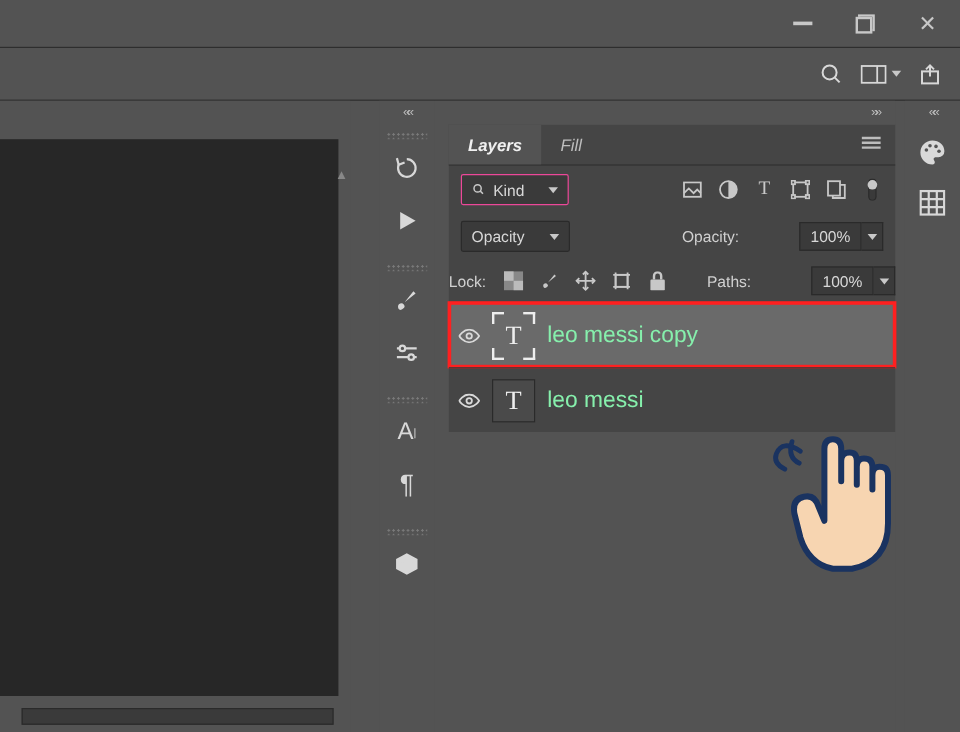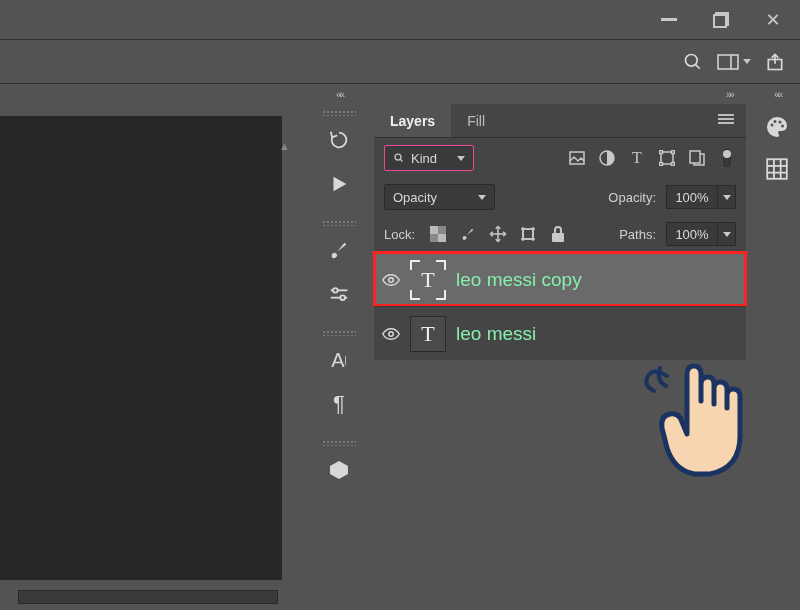--- a/index.html
+++ b/index.html
@@ -30,34 +30,34 @@
   .toolbox .collapse-chev { text-align:center; color:#bcbcbc; font-size:11px; padding:4px 0 6px; letter-spacing:-3px; }
   .toolbox .dotted-grip { height:6px; margin:4px 6px 2px; background-image: radial-gradient(circle, #7a7a7a 1px, transparent 1px); background-size: 4px 4px; }
   .tool-slot { height:44px; display:flex; align-items:center; justify-content:center; }
   .tool-slot svg { width:22px; height:22px; fill:#d8d8d8; }
 
   
   .panel { position:absolute; left:362px; top:84px; width:384px; bottom:0; background:#535353; }
   .panel .collapse-chev-right { text-align:right; color:#bcbcbc; font-size:11px; padding:4px 14px 4px; letter-spacing:-3px; }
   .panel-box { margin:0 0 0 12px; background:#454545; }
   .tab-row { display:flex; align-items:center; height:34px; border-bottom:1px solid #303030; }
-  .tab { padding:0 16px; height:100%; display:flex; align-items:center; color:#bdbdbd; font-size:14px; cursor:pointer; }
+  .tab { padding:0 16px; height:100%; display:flex; align-items:center; color:#bdbdbd; font-size:14px; cursor:pointer;font-style:italic; }
   .tab.active { background:#535353; color:#f0f0f0; font-weight:600; }
   .tab-menu { margin-left:auto; margin-right:12px; color:#bdbdbd; }
   .filter-row { display:flex; align-items:center; height:40px; padding:0 10px; gap:6px; }
   .kind-dd { display:flex; align-items:center; gap:6px; height:26px; padding:0 8px; background:#3a3a3a; border:1px solid #ec4899; border-radius:2px; min-width:90px; }
   .kind-dd .mag { width:12px; }
   .filter-icons { display:flex; align-items:center; gap:12px; margin-left:auto; }
   .filter-icons .fi { width:18px; height:18px; display:flex; align-items:center; justify-content:center; }
   .row2 { display:flex; align-items:center; height:38px; padding:0 10px; gap:10px; }
   .blend-dd { display:flex; align-items:center; justify-content:space-between; height:26px; padding:0 8px; background:#3a3a3a; border:1px solid #2a2a2a; border-radius:2px; flex:1; max-width:150px; }
   .num-field { display:flex; align-items:center; gap:0; }
-  .num-field .val { height:24px; width:52px; background:#3a3a3a; border:1px solid #2a2a2a; display:flex; align-items:center; justify-content:center; }
+  .num-field .val { height:24px; width:52px; background:#3a3a3a; border:1px solid #2a2a2a; display:flex; align-items:center; justify-content:center;margin-left:40px; }
   .num-field .chev { height:24px; width:18px; background:#3a3a3a; border:1px solid #2a2a2a; border-left:none; display:flex; align-items:center; justify-content:center; font-size:10px; }
-  .lock-row { display:flex; align-items:center; height:36px; padding:0 10px; gap:10px; }
+  .lock-row { display:flex; align-items:center; height:36px; padding:0 0; gap:10px; }
   .lock-icons { display:flex; align-items:center; gap:12px; margin-left:4px; }
   .lock-icons .li { width:18px; height:18px; display:flex; align-items:center; justify-content:center; }
   .spacer { flex:1; }
   .lbl { color:#d0d0d0; }
 
   
   .layer-list { }
   .layer { display:flex; align-items:center; height:54px; border-top:1px solid #3a3a3a; position:relative; }
   .layer.selected { background:#6a6a6a; outline:3px solid #ff2020; outline-offset:-2px; }
   .layer .eye { width:34px; display:flex; align-items:center; justify-content:center; }

